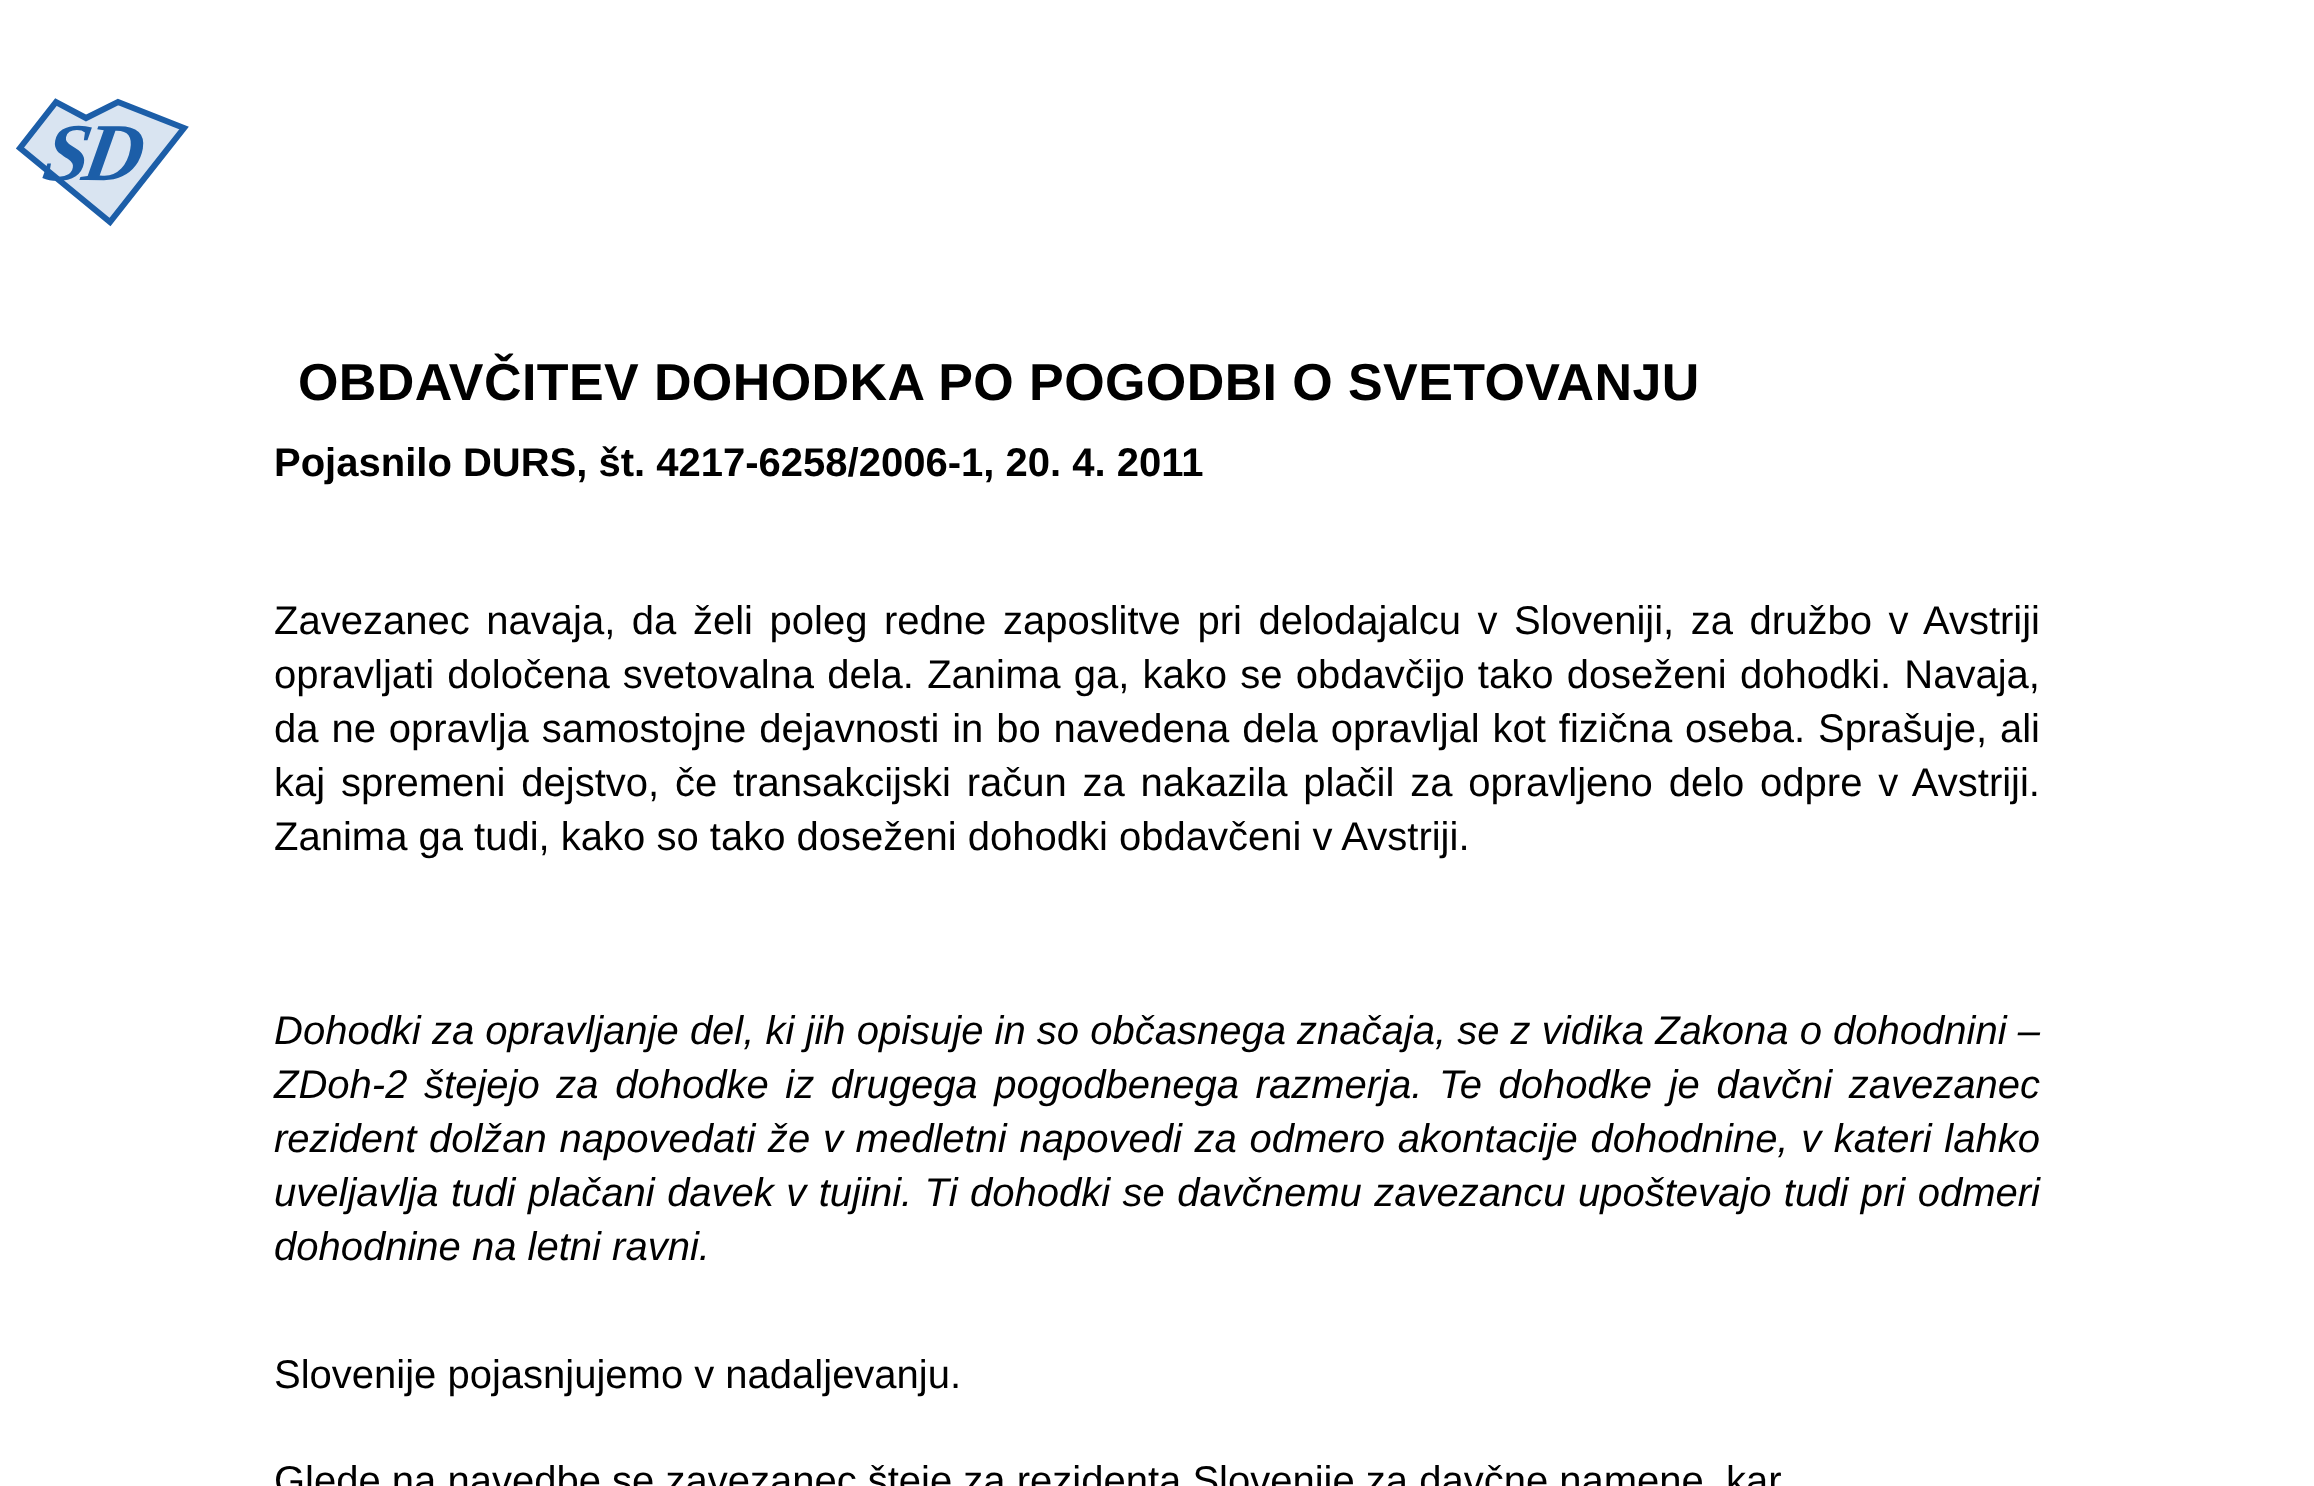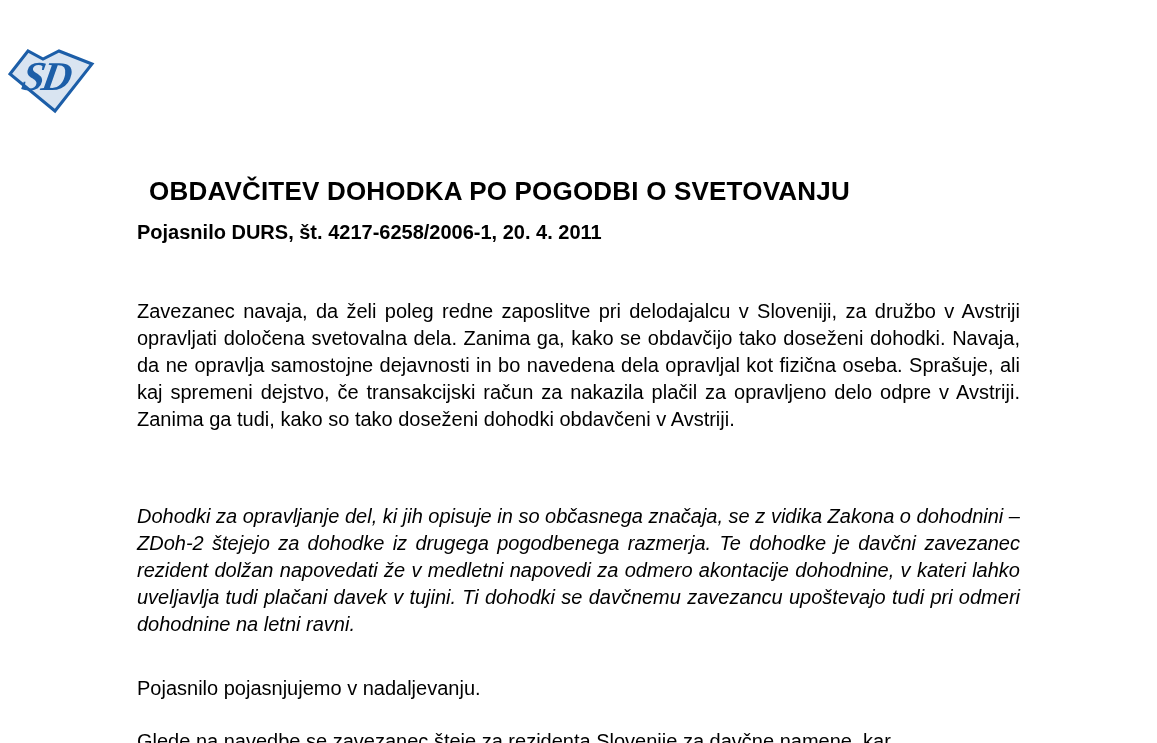--- a/index.html
+++ b/index.html
@@ -83,15 +83,15 @@
 </svg>
 
 <h1 class="title">OBDAVČITEV DOHODKA PO POGODBI O SVETOVANJU</h1>
 
 <h2 class="subtitle">Pojasnilo DURS, št. 4217-6258/2006-1, 20. 4. 2011</h2>
 
 <p class="para p1">Zavezanec navaja, da želi poleg redne zaposlitve pri delodajalcu v Sloveniji, za družbo v Avstriji opravljati določena svetovalna dela. Zanima ga, kako se obdavčijo tako doseženi dohodki. Navaja, da ne opravlja samostojne dejavnosti in bo navedena dela opravljal kot fizična oseba. Sprašuje, ali kaj spremeni dejstvo, če transakcijski račun za nakazila plačil za opravljeno delo odpre v Avstriji. Zanima ga tudi, kako so tako doseženi dohodki obdavčeni v Avstriji.</p>
 
 <p class="para p2">Dohodki za opravljanje del, ki jih opisuje in so občasnega značaja, se z vidika Zakona o dohodnini – ZDoh-2 štejejo za dohodke iz drugega pogodbenega razmerja. Te dohodke je davčni zavezanec rezident dolžan napovedati že v medletni napovedi za odmero akontacije dohodnine, v kateri lahko uveljavlja tudi plačani davek v tujini. Ti dohodki se davčnemu zavezancu upoštevajo tudi pri odmeri dohodnine na letni ravni.</p>
 
-<p class="para p3">Pojasnilo pojasnjujemo v nadaljevanju.</p>
+<p class="para p3">Slovenije pojasnjujemo v nadaljevanju.</p>
 
 <p class="para p4">Glede na navedbe se zavezanec šteje za rezidenta Slovenije za davčne namene, kar</p>
 
 </body></html>

